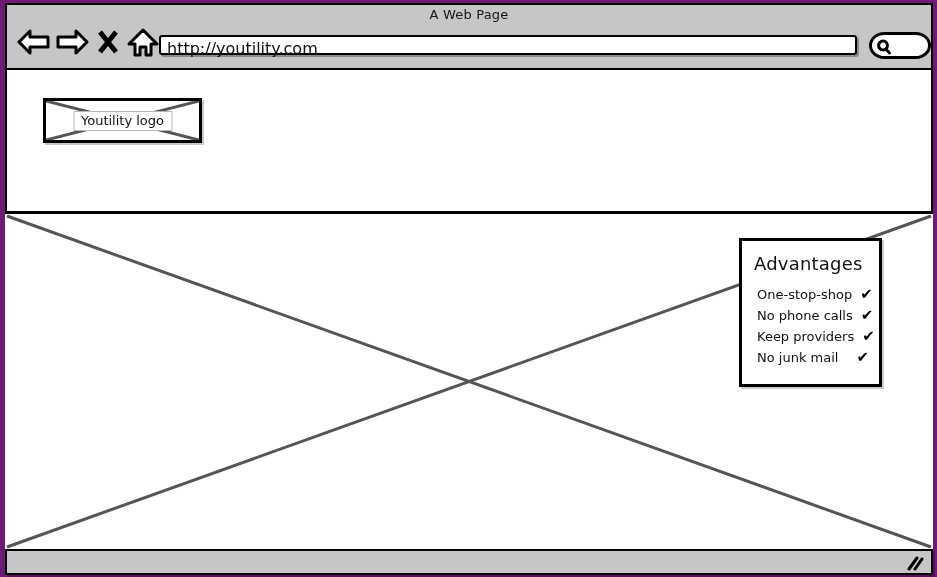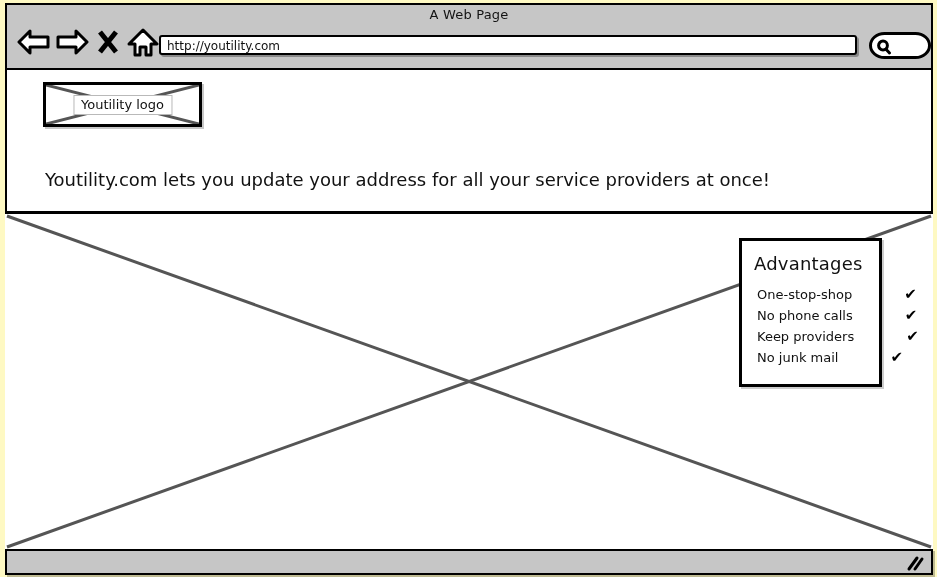--- a/index.html
+++ b/index.html
@@ -9,21 +9,21 @@
   }
   body {
     font-family: "DejaVu Sans", sans-serif;
   }
 
   #browser-window {
     position: relative;
     width: 937px;
     height: 577px;
     box-sizing: border-box;
-    background: #fef9c3;
+    background: #701a75;
     overflow: hidden;
   }
 
   
   #browser-chrome {
     position: absolute;
     left: 5px;
     top: 3px;
     width: 928px;
     height: 67px;
@@ -68,21 +68,21 @@
     box-sizing: border-box;
     background: #ffffff;
     border: 2px solid #000000;
     border-radius: 3px;
     box-shadow: 2px 2px 0 rgba(0,0,0,0.30);
   }
   #url-text {
     position: absolute;
     left: 6px;
     top: 2px;
-    font-size: 12px;
+    font-size: 16px;
     color: #111111;
     white-space: nowrap;
   }
 
   #search-box {
     position: absolute;
     left: 862px;
     top: 27px;
     width: 62px;
     height: 27px;
@@ -117,21 +117,21 @@
     top: 0;
     width: 100%;
     height: 144px;
     box-sizing: border-box;
     border-bottom: 3px solid #000000;
   }
 
   #logo-placeholder {
     position: absolute;
     left: 36px;
-    top: 12px;
+    top: 28px;
     width: 159px;
     height: 45px;
     box-sizing: border-box;
     border: 3px solid #000000;
     background: #ffffff;
     box-shadow: 2px 2px 0 rgba(0,0,0,0.22);
   }
   .ph-svg {
     position: absolute;
     left: 0;
@@ -200,21 +200,20 @@
     padding: 0 10px 0 15px;
   }
   #advantages-list li {
     display: flex;
     align-items: flex-end;
     justify-content: space-between;
     font-size: 13px;
     color: #111111;
     line-height: 21px;
     white-space: nowrap;
-    gap: 44px;
   }
   .adv-check {
     font-size: 15px;
     font-weight: bold;
     color: #000000;
     margin-left: 8px;
   }
 
   
   #status-bar {
@@ -290,21 +289,20 @@
 
     <div id="site-header">
 
       <div id="logo-placeholder">
         <svg class="ph-svg" viewBox="0 0 159 45" preserveAspectRatio="none">
           <path d="M0,0 L159,45 M159,0 L0,45" stroke="#555555" stroke-width="3" vector-effect="non-scaling-stroke"></path>
         </svg>
         <span id="logo-label">Youtility logo</span>
       </div>
 
-      <div id="tagline">Youtility.com lets you update your address for all your service providers at once!</div>
 
     </div>
 
     <div id="hero-placeholder">
       <svg class="ph-svg" viewBox="0 0 928 335" preserveAspectRatio="none">
         <path d="M2,2 L926,333 M926,2 L2,333" stroke="#555555" stroke-width="3" vector-effect="non-scaling-stroke"></path>
       </svg>
 
       <div id="advantages-panel">
         <div id="advantages-title">Advantages</div>

